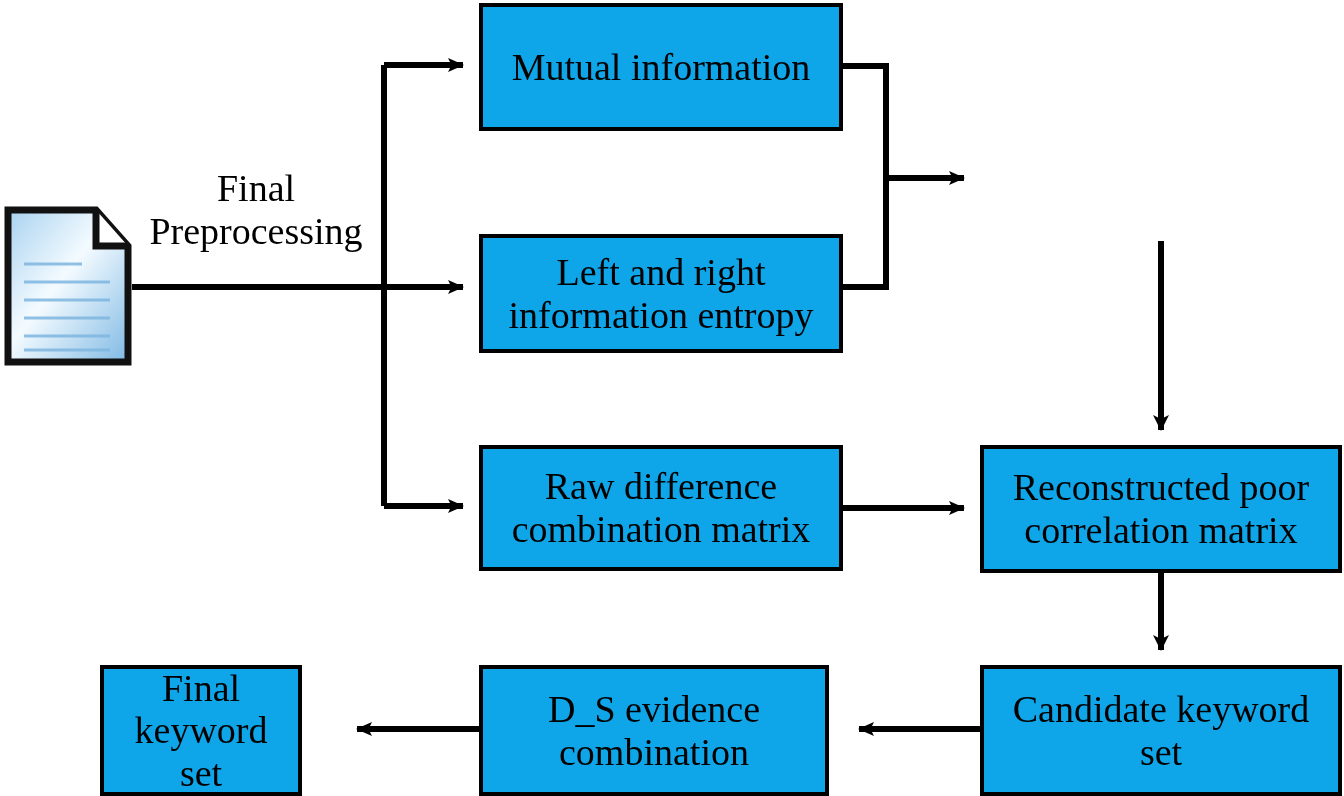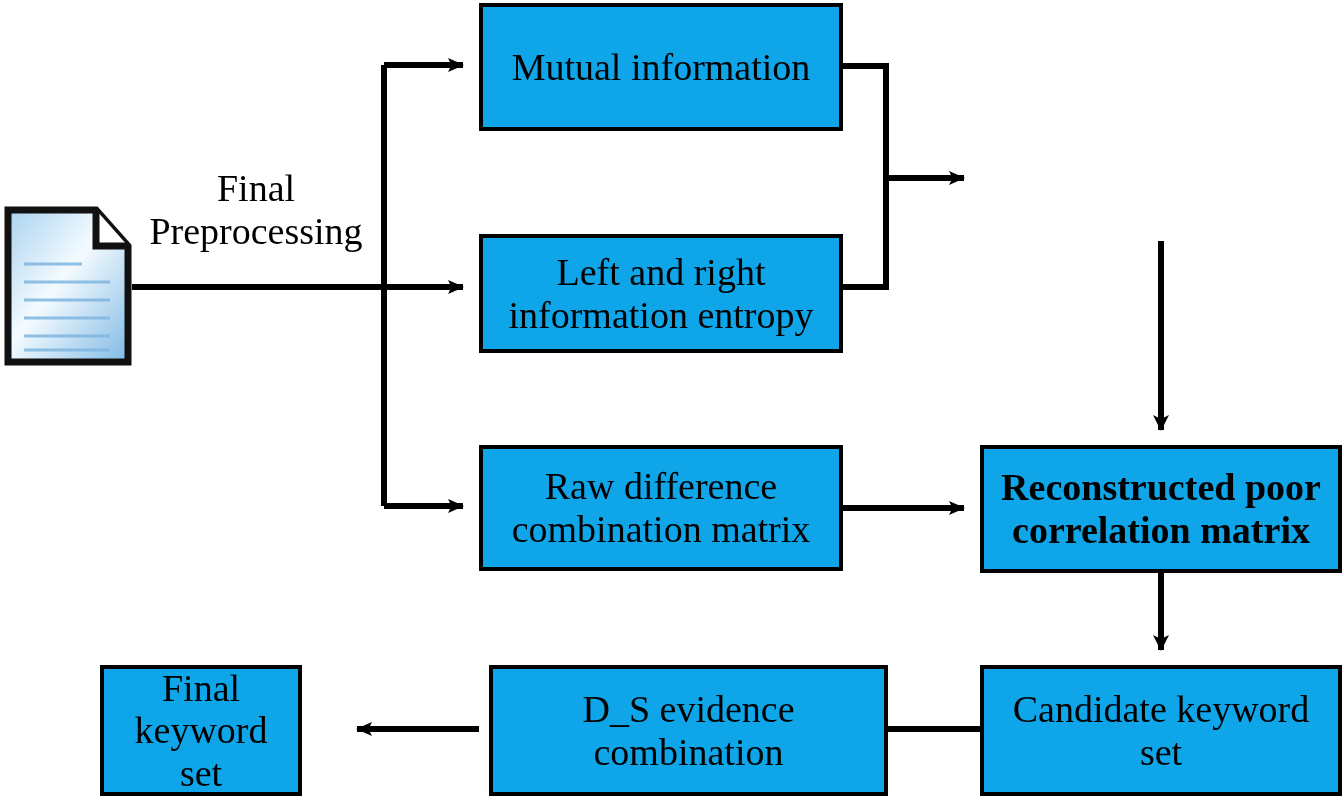--- a/index.html
+++ b/index.html
@@ -132,25 +132,25 @@
 
   <div class="node" style="left:479px; top:3px; width:364px; height:128px;">Mutual information</div>
 
   <div class="node" style="left:479px; top:234px; width:364px; height:119px;">Left and right
 information entropy</div>
 
   <div class="node" style="left:479px; top:445px; width:364px; height:126px;">Raw difference
 combination matrix</div>
 
 
-  <div class="node" style="left:980px; top:445px; width:362px; height:128px;font-weight:bold;">Reconstructed poor
+  <div class="node" style="left:980px; top:445px; width:362px; height:128px;">Reconstructed poor
 correlation matrix</div>
 
   <div class="node" style="left:980px; top:665px; width:362px; height:131px;">Candidate keyword
 set</div>
 
-  <div class="node" style="left:489px; top:665px; width:399px; height:131px;font-family:Liberation Serif, serif;">D_S evidence
+  <div class="node" style="left:479px; top:665px; width:350px; height:131px;font-family:Liberation Serif, serif;">D_S evidence
 combination</div>
 
   <div class="node" style="left:100px; top:665px; width:202px; height:131px;">Final
 keyword set</div>
 
 </div>
 
 </body></html>

